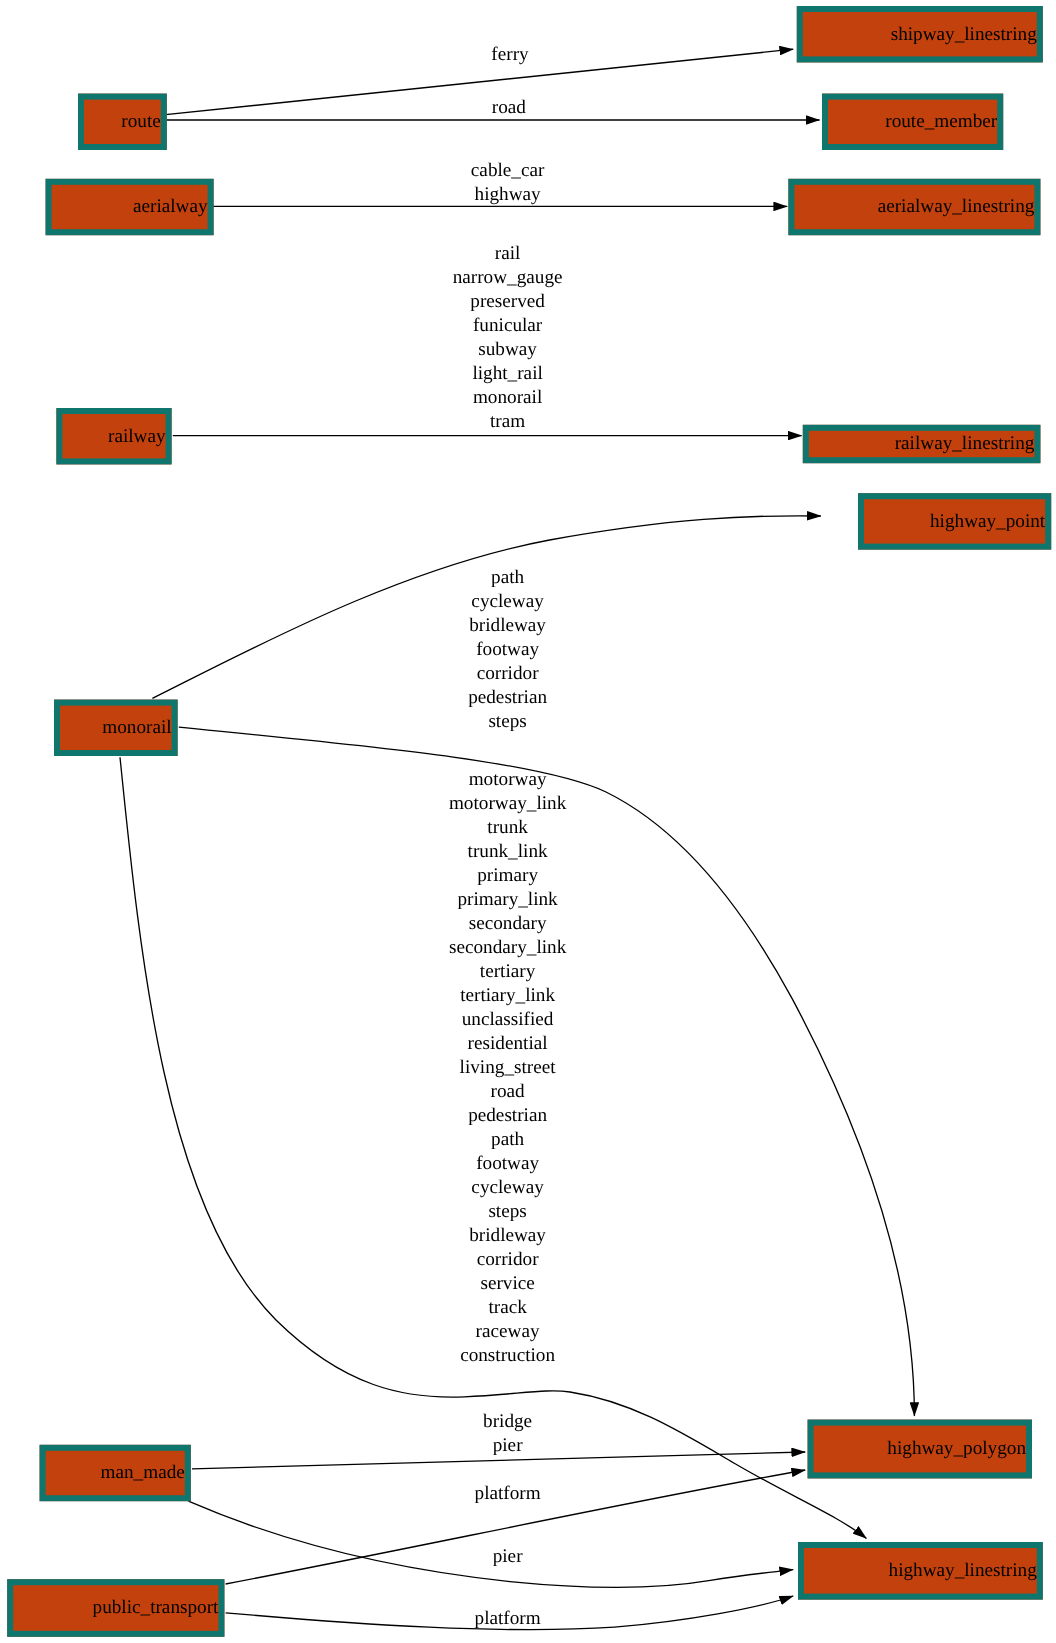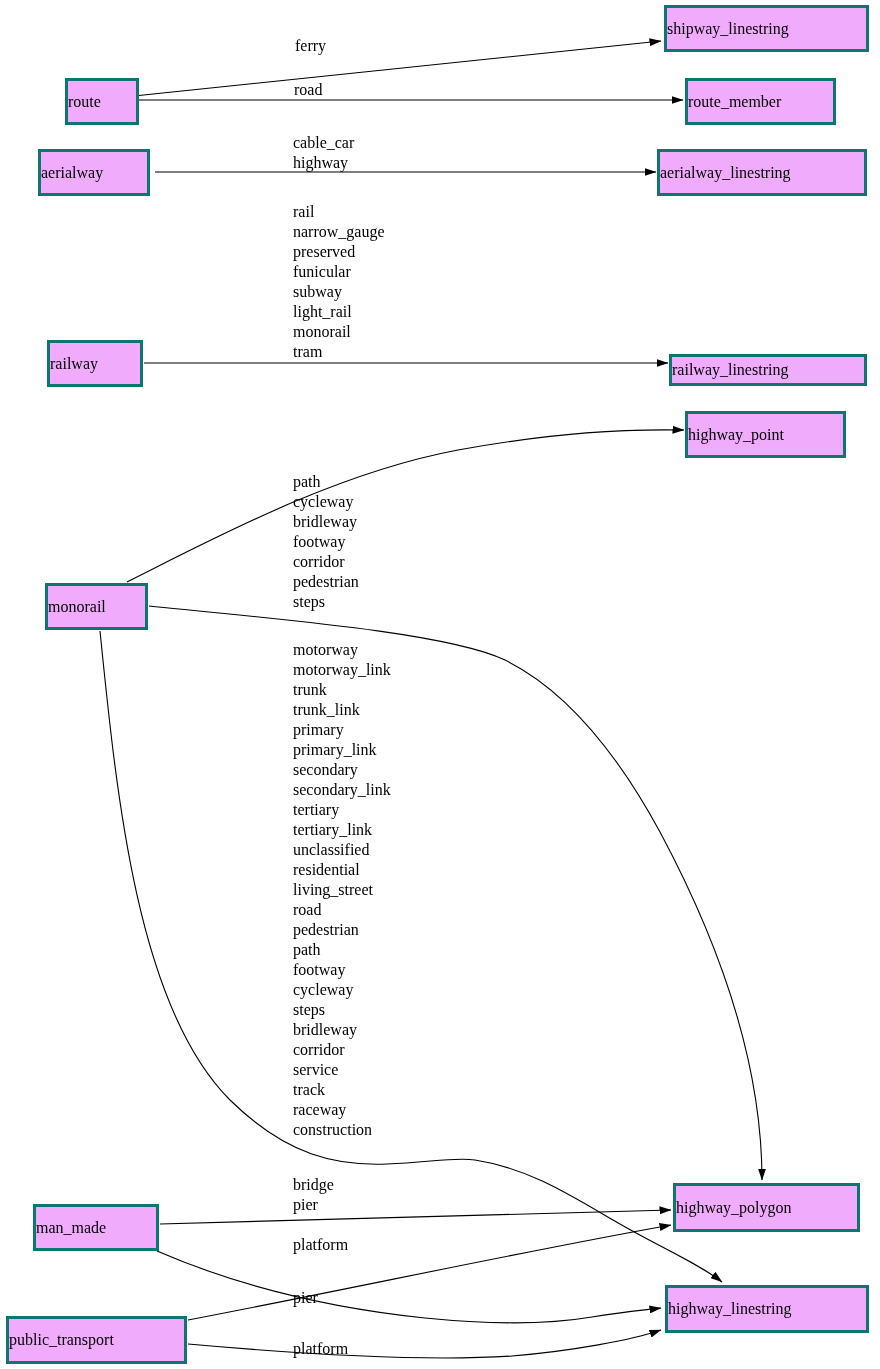--- a/index.html
+++ b/index.html
@@ -18,33 +18,33 @@
     width: 880px; height: 1369px;
   }
   #edge-layer path {
     fill: none;
     stroke: #000000;
     stroke-width: 1.1;
   }
   .node {
     position: absolute;
     box-sizing: border-box;
-    border: 3px solid #0f766e;
-    background: #f0abfc;
+    border: 5px solid #0f766e;
+    background: #c2410c;
     display: flex;
     align-items: center;
-    justify-content: flex-start;
+    justify-content: flex-end;
     font-size: 16px;
     line-height: 20px;
     white-space: nowrap;
   }
   .elabel {
     position: absolute;
     width: 260px;
-    text-align: left;
+    text-align: center;
     font-size: 16px;
     line-height: 20px;
     white-space: pre-line;
     color: #000000;
   }
 </style>
 </head>
 <body>
 
 <div id="canvas">
@@ -64,21 +64,21 @@
     <path d="M 100,631 C 117,800 138,1008 230,1100 C 287,1156 337,1166 387,1164 C 432,1162 455,1157 475,1160 C 527,1168 567,1193 613,1220 C 659,1247 698,1263 722,1282" marker-end="url(#arrow)"></path>
     <path d="M 160,1224 L 671,1210" marker-end="url(#arrow)"></path>
     <path d="M 157,1251 C 240,1287 330,1308 425,1318 C 485,1324 545,1325 592,1317 C 622,1312 645,1310 661,1308" marker-end="url(#arrow)"></path>
     <path d="M 188,1320 C 350,1289 520,1252 671,1225" marker-end="url(#arrow)"></path>
     <path d="M 188,1344 C 300,1354 420,1362 512,1356 C 572,1351 632,1340 661,1330" marker-end="url(#arrow)"></path>
   </svg>
 
   <div class="node" style="left:65px;  top:78px;   width:74px;  height:47px">
     <span>route</span>
   </div>
-  <div class="node" style="left:38px;  top:149px;  width:112px; height:47px">
+  <div class="node" style="left:38px;  top:149px;  width:140px; height:47px">
     <span>aerialway</span>
   </div>
   <div class="node" style="left:47px;  top:340px;  width:96px;  height:47px">
     <span>railway</span>
   </div>
   <div class="node" style="left:45px;  top:583px;  width:103px; height:47px">
     <span>monorail</span>
   </div>
   <div class="node" style="left:33px;  top:1204px; width:126px; height:47px">
     <span>man_made</span>
@@ -92,21 +92,21 @@
   </div>
   <div class="node" style="left:685px; top:78px;   width:151px; height:47px">
     <span>route_member</span>
   </div>
   <div class="node" style="left:657px; top:149px;  width:210px; height:47px">
     <span>aerialway_linestring</span>
   </div>
   <div class="node" style="left:669px; top:354px;  width:198px; height:32px">
     <span>railway_linestring</span>
   </div>
-  <div class="node" style="left:685px; top:411px;  width:161px; height:47px">
+  <div class="node" style="left:715px; top:411px;  width:161px; height:47px">
     <span>highway_point</span>
   </div>
   <div class="node" style="left:665px; top:1285px; width:204px; height:48px">
     <span>highway_linestring</span>
   </div>
   <div class="node" style="left:673px; top:1183px; width:187px; height:49px">
     <span>highway_polygon</span>
   </div>
 
   <div class="elabel" style="left:295px; top:36px">ferry</div>

